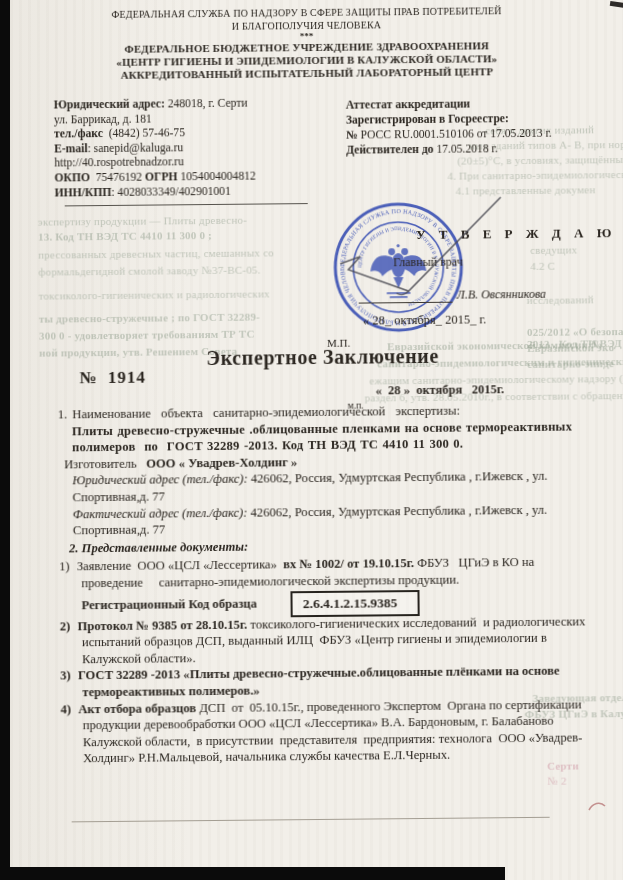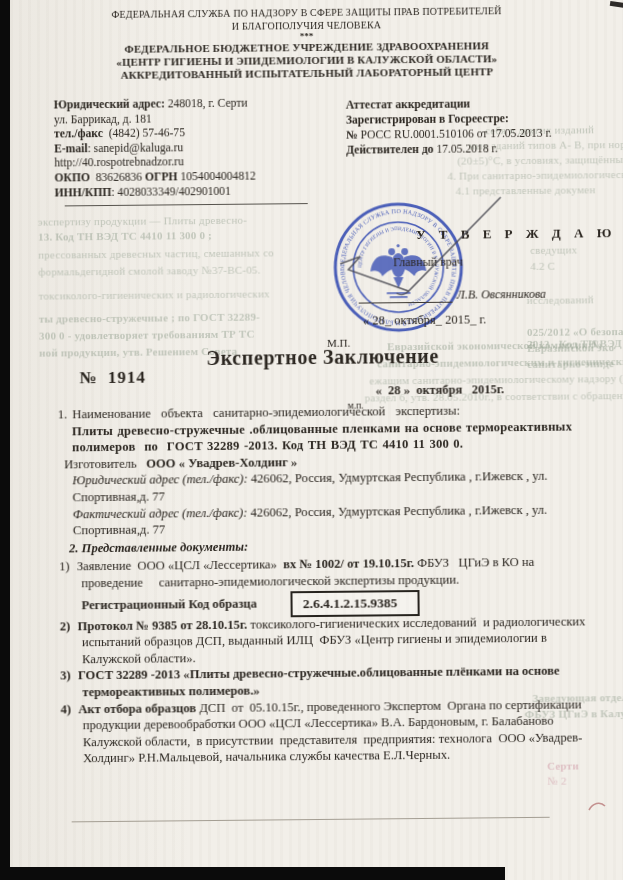--- a/index.html
+++ b/index.html
@@ -117,21 +117,21 @@
         <div class="h-org">АККРЕДИТОВАННЫЙ ИСПЫТАТЕЛЬНЫЙ ЛАБОРАТОРНЫЙ ЦЕНТР</div>
       </div>
 
       <div class="info-row">
         <div class="contacts">
           <div class="line"><span class="lb">Юридический адрес:</span><span> 248018, г. Серти</span></div>
           <div class="line">ул. Баррикад, д. 181</div>
           <div class="line"><span class="lb">тел./факс</span><span>  (4842) 57-46-75</span></div>
           <div class="line"><span class="lb">E-mail</span><span>: sanepid@kaluga.ru</span></div>
           <div class="line">http://40.rospotrebnadzor.ru</div>
-          <div class="line"><span class="lb">ОКПО</span><span>  83626836 </span><span class="lb">ОГРН</span><span> 1054004004812</span></div>
+          <div class="line"><span class="lb">ОКПО</span><span>  75476192 </span><span class="lb">ОГРН</span><span> 1054004004812</span></div>
           <div class="line"><span class="lb">ИНН/КПП</span><span>: 4028033349/402901001</span></div>
         </div>
         <div class="accred">
           <div class="line lb">Аттестат аккредитации</div>
           <div class="line lb">Зарегистрирован в Госреестре:</div>
           <div class="line"><span class="lb">№</span><span> РОСС RU.0001.510106 от 17.05.2013 г.</span></div>
           <div class="line"><span class="lb">Действителен до</span><span> 17.05.2018 г.</span></div>
         </div>
       </div>
       <div class="hr1"></div>

